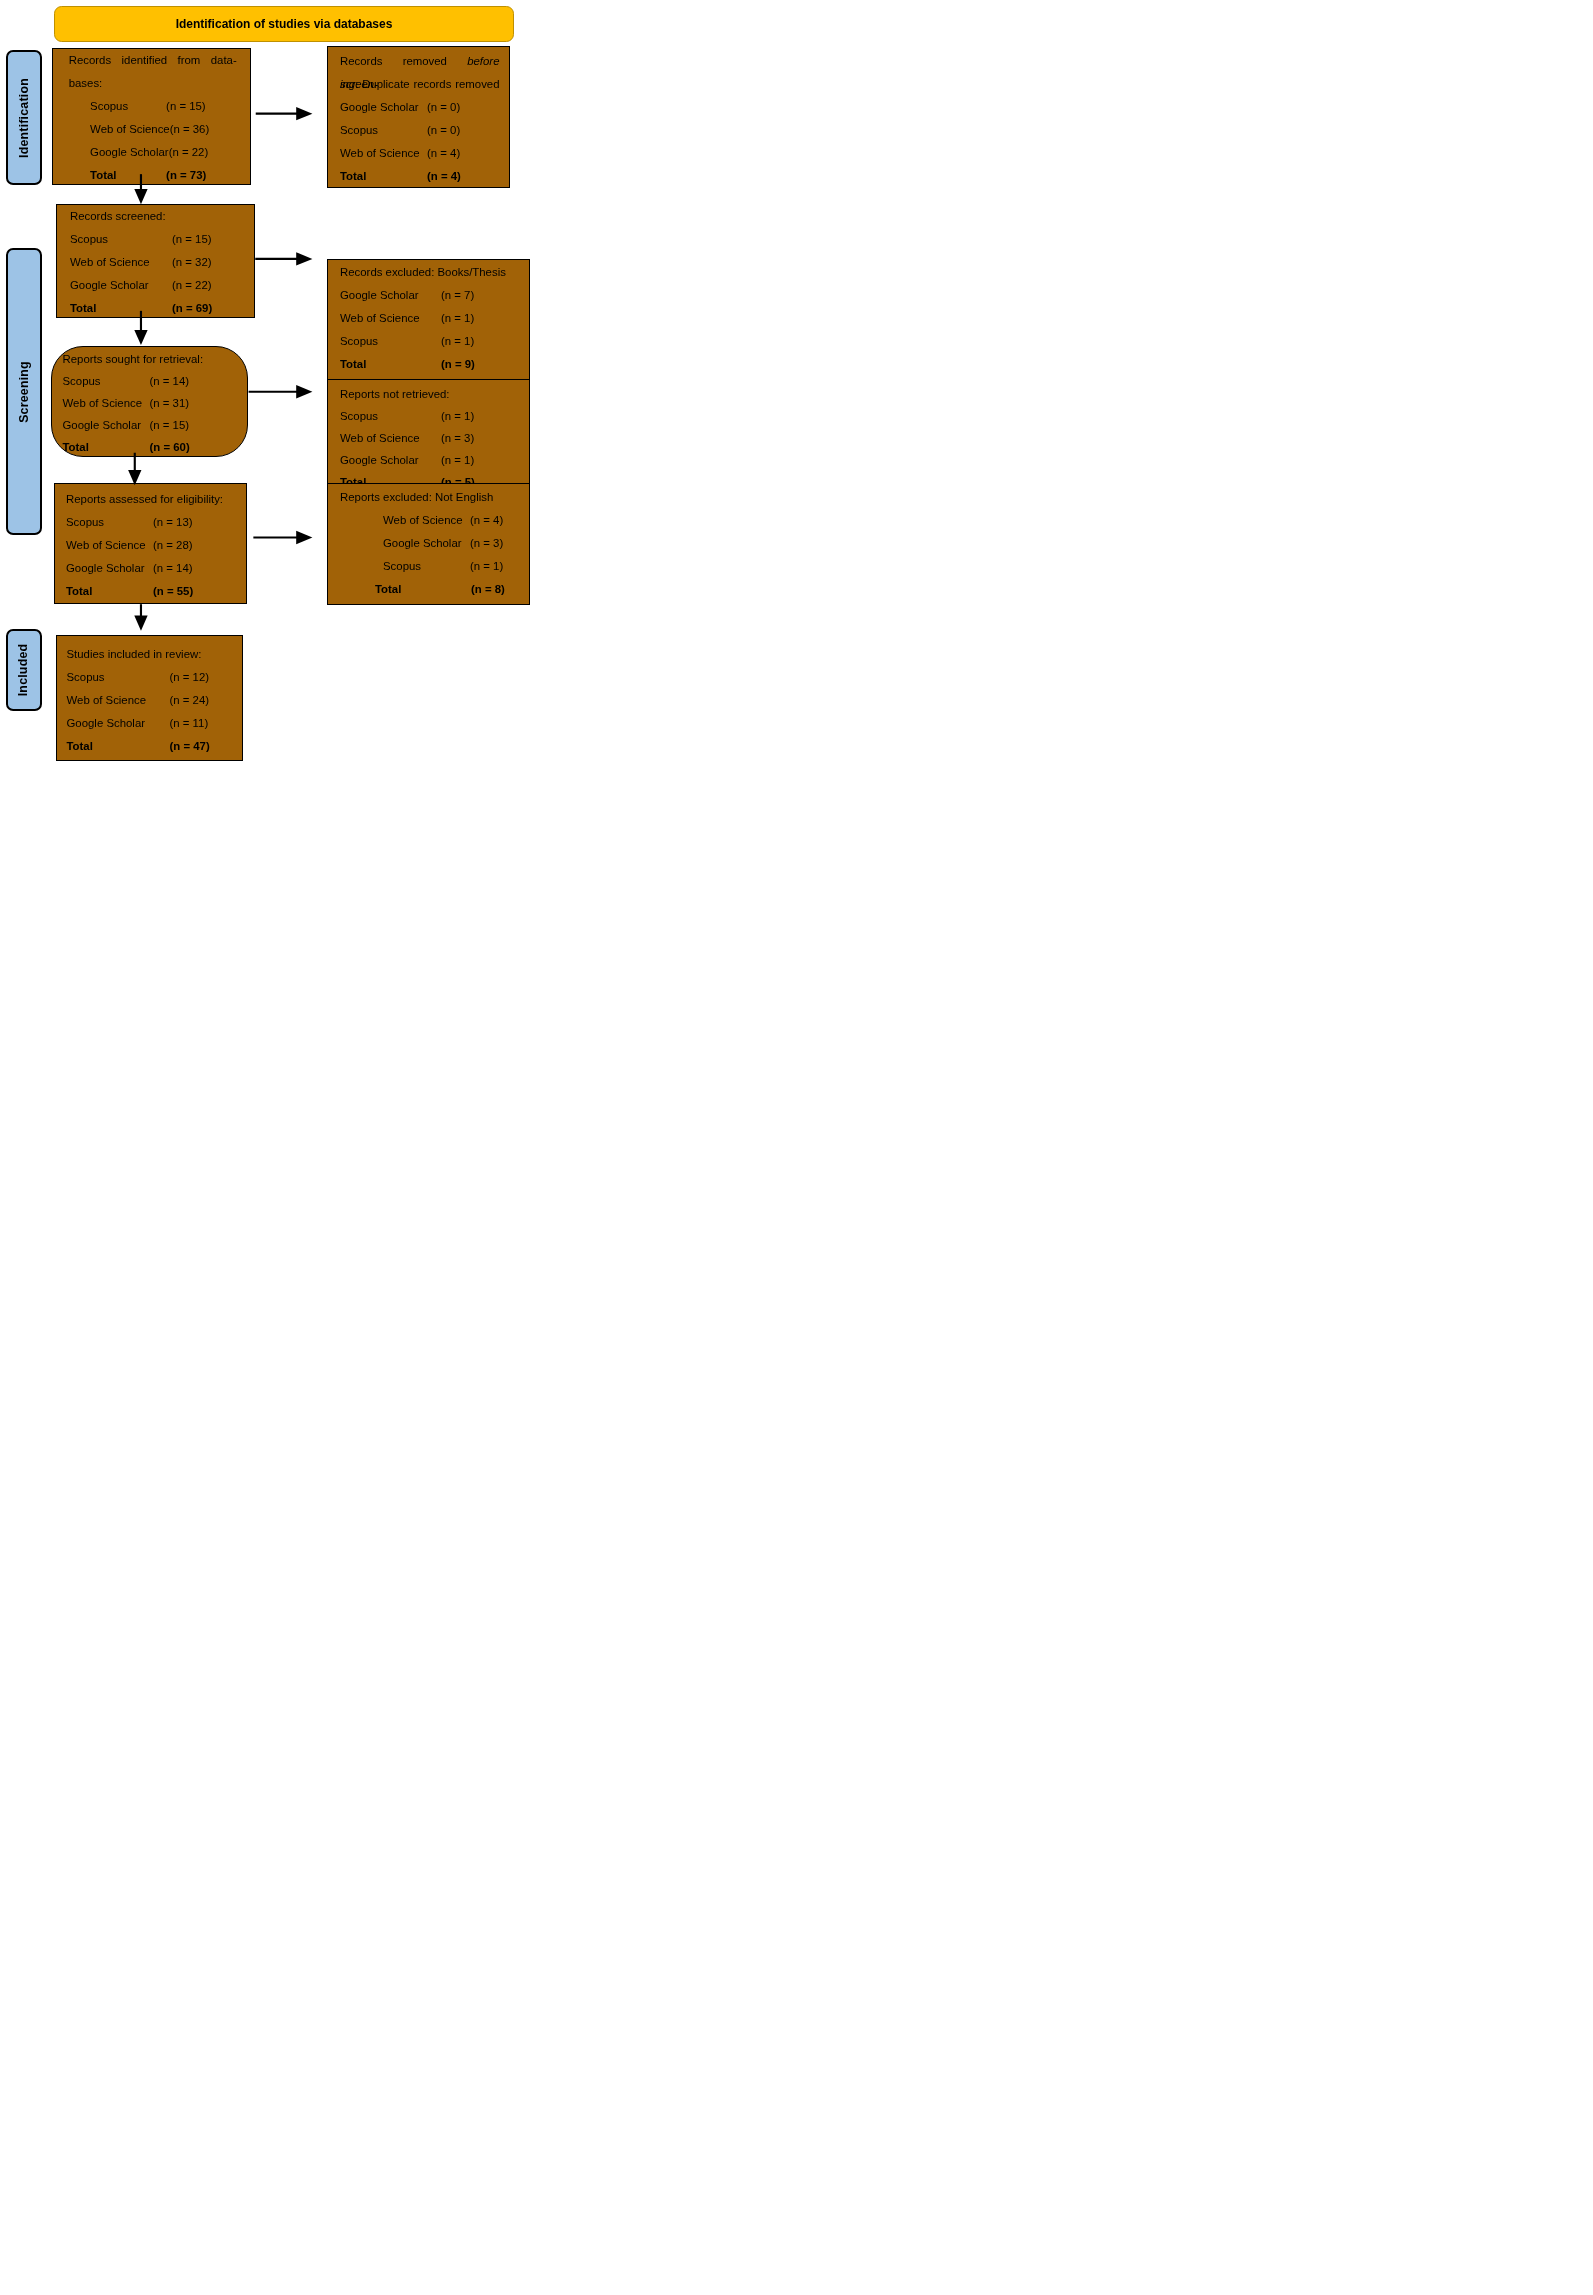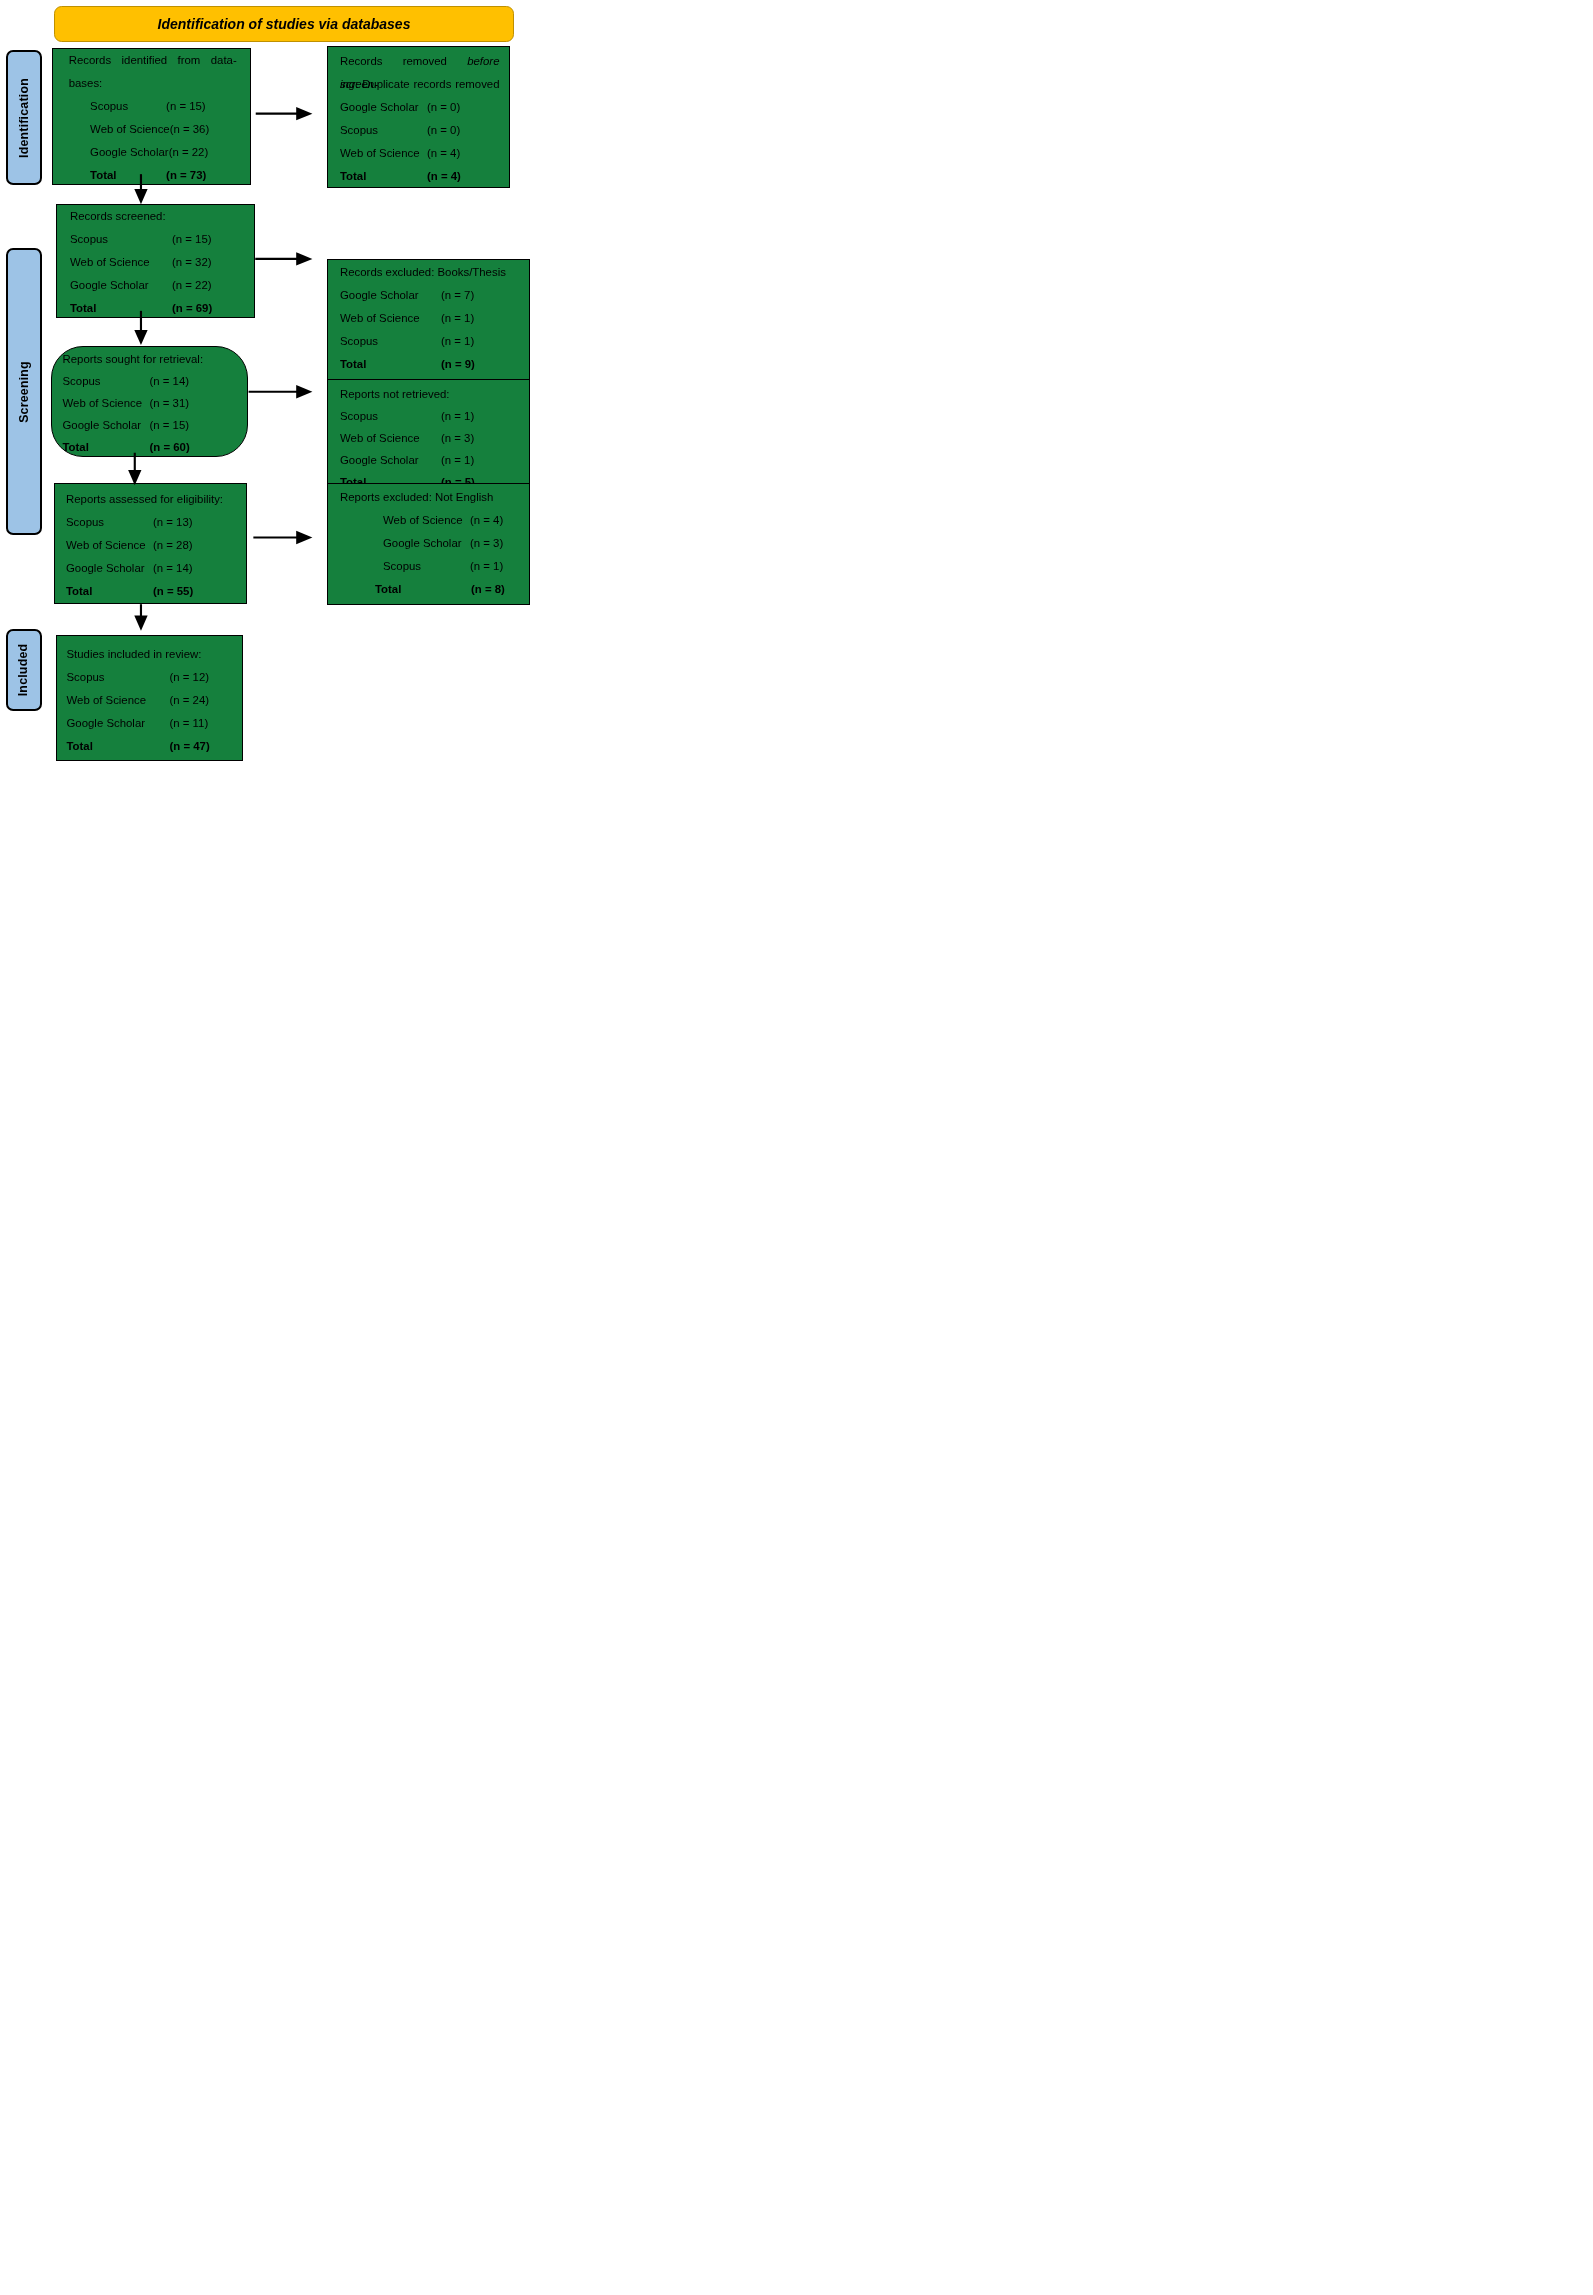--- a/index.html
+++ b/index.html
@@ -3,29 +3,29 @@
 <meta charset="utf-8">
 <style>
   html,body{margin:0;padding:0;background:#ffffff;}
   body{font-family:"Liberation Sans","DejaVu Sans",sans-serif;color:#000;}
   .page{position:relative;width:531px;height:765px;background:#fff;overflow:hidden;}
 
   
   .banner{position:absolute;left:54px;top:5.7px;width:460px;height:36px;
     background:var(--banner-fill,#FFC000);border:1.9px solid var(--banner-border,#BF9000);
     border-radius:7.6px;display:flex;align-items:center;justify-content:center;box-sizing:border-box;}
-  .banner span{font-size:14px;font-weight:bold;font-style:italic;}
+  .banner span{font-size:12px;font-weight:bold;}
 
   
   .stage{position:absolute;left:5.7px;width:36px;background:var(--stage-fill,#9DC3E6);
     border:2.4px solid #000;border-radius:7.1px;display:flex;align-items:center;justify-content:center;box-sizing:border-box;}
   .stage span{transform:rotate(-90deg);white-space:nowrap;font-size:12.4px;font-weight:bold;letter-spacing:0.2px;}
 
   
-  .box{position:absolute;background:#15803d;border:1.9px solid #000;box-sizing:border-box;
+  .box{position:absolute;background:#a16207;border:1.9px solid #000;box-sizing:border-box;
     padding-top:var(--padtop,0px);font-size:11.4px;line-height:var(--pitch,23px);}
   .bt{padding-left:var(--pad,13px);padding-right:var(--padr,10.5px);height:var(--pitch,23px);white-space:nowrap;}
   .just{text-align:justify;text-align-last:justify;white-space:normal;}
   .it{font-style:italic;}
   .row{padding-left:calc(var(--pad,13px) + var(--indent,0px));height:var(--pitch,23px);white-space:nowrap;}
   .row .lbl{display:inline-block;min-width:var(--lbl,102px);}
   .row.total{font-weight:bold;}
 
   
   svg.arrows{position:absolute;left:0;top:0;pointer-events:none;}

